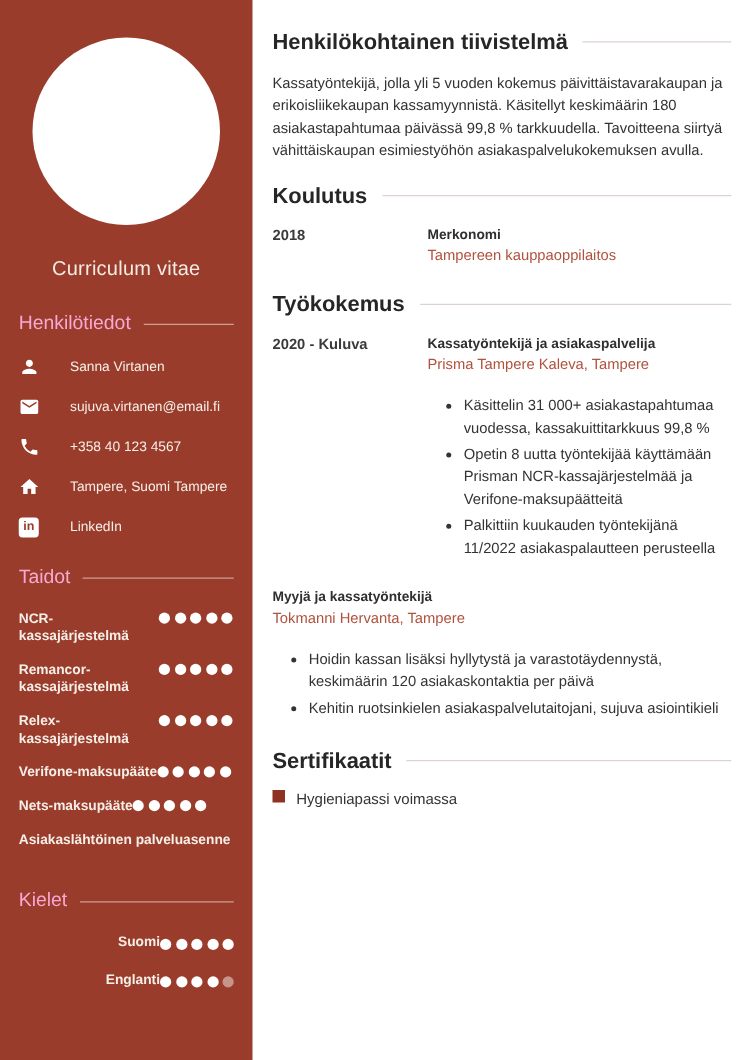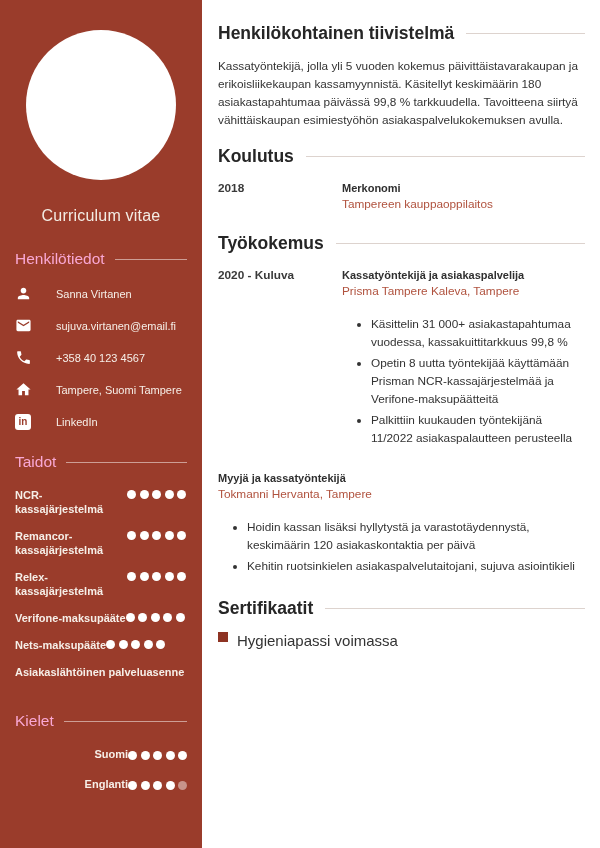--- a/index.html
+++ b/index.html
@@ -47,21 +47,21 @@
   .sec-h .hline{flex:1;height:1px;background:var(--divider);}
   .summary-text{font-size:11.8px;line-height:18px;color:var(--body-text);margin-bottom:17px;}
   section{margin-bottom:4px;}
   .entry{display:flex;margin-bottom:20px;justify-content:space-between;}
   .entry .period{flex:0 0 124px;font-size:11.8px;font-weight:700;color:#3A3A3A;padding-top:1px;}
   .entry .detail{flex:1;}
   .entry .jtitle{font-size:11px;font-weight:700;color:#2F2F2F;line-height:16px;}
   .entry .org{font-size:11.8px;color:var(--accent-text);line-height:17px;}
   .entry ul{margin:15px 0 0 0;padding-left:29px;}
   .entry li{font-size:11.8px;line-height:18px;margin-bottom:3px;}
-  .cert-row{display:flex;gap:9px;font-size:15px;margin-top:2px;}
+  .cert-row{display:flex;gap:9px;font-size:12px;margin-top:2px;}
   .cert-sq{width:10px;height:10px;background:var(--certificate-square);flex:0 0 10px;}
 </style>
 </head>
 <body>
 
 <div class="page">
 
   <aside class="sidebar">
     <div class="photo"></div>
     <div class="cv-title">Curriculum vitae</div>

